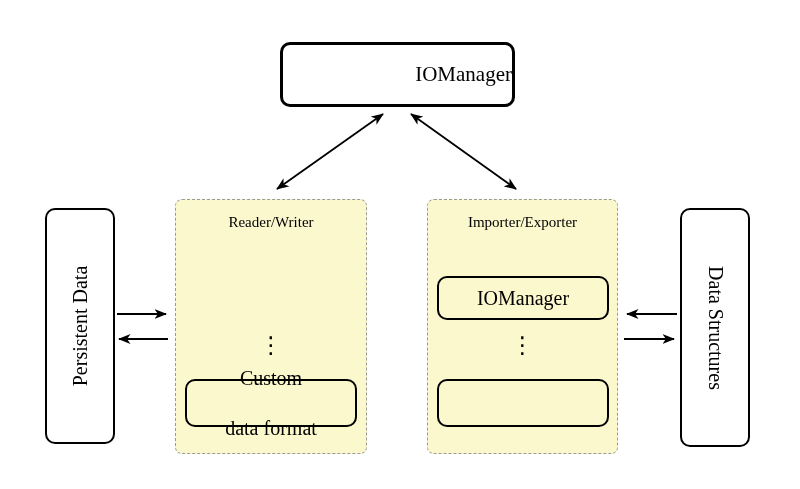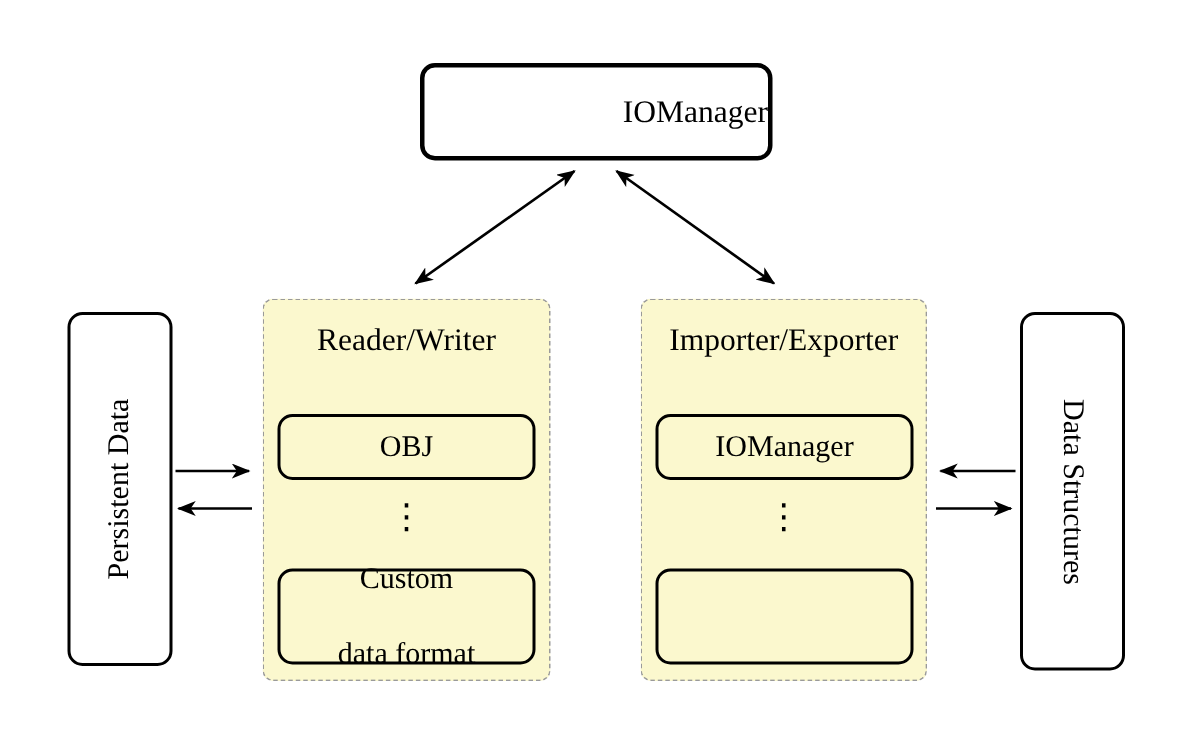--- a/index.html
+++ b/index.html
@@ -47,40 +47,40 @@
     background: #fbf8ce;
     border: 1.5px dashed #9a9a9a;
     border-radius: 7px;
   }
   .panel-left  { left: 175px; width: 192px; }
   .panel-right { left: 427px; width: 191px; }
   .panel-title {
     position: absolute;
     top: 14px; left: 0; right: 0;
     text-align: center;
-    font-size: 21px;
+    font-size: 15px;
   }
   .inner-box {
     position: absolute;
     box-sizing: border-box;
     left: 9px;
     width: 172px;
     background: #fbf8ce;
     border: 2.7px solid #000;
     border-radius: 10px;
     display: flex;
     flex-direction: column;
     align-items: center;
     justify-content: center;
     font-size: 20px;
     line-height: 26px;
     text-align: center;
   }
   .inner-top    { top: 76px;  height: 44px; }
-  .inner-bottom { top: 179px; height: 64px; gap: 24px; }
+  .inner-bottom { top: 179px; height: 48px; gap: 24px; }
   .ellipsis {
     position: absolute;
     top: 130px; left: 0; right: 0;
     text-align: center;
     font-family: "DejaVu Sans", sans-serif;
     font-size: 23px;
     line-height: 30px;
     color: #000;
   }
   .arrows {
@@ -101,23 +101,20 @@
   <div class="node node-side node-left">
     <span class="vlabel up">Persistent Data</span>
   </div>
 
   <div class="node node-side node-right">
     <span class="vlabel down">Data Structures</span>
   </div>
 
   <div class="panel panel-left">
     <div class="panel-title">Reader/Writer</div>
-    <div class="inner-box inner-top">
-      <span>OBJ</span>
-    </div>
     <div class="ellipsis">⋮</div>
     <div class="inner-box inner-bottom">
       <span>Custom</span>
       <span>data format</span>
     </div>
   </div>
 
   <div class="panel panel-right">
     <div class="panel-title">Importer/Exporter</div>
     <div class="inner-box inner-top">

